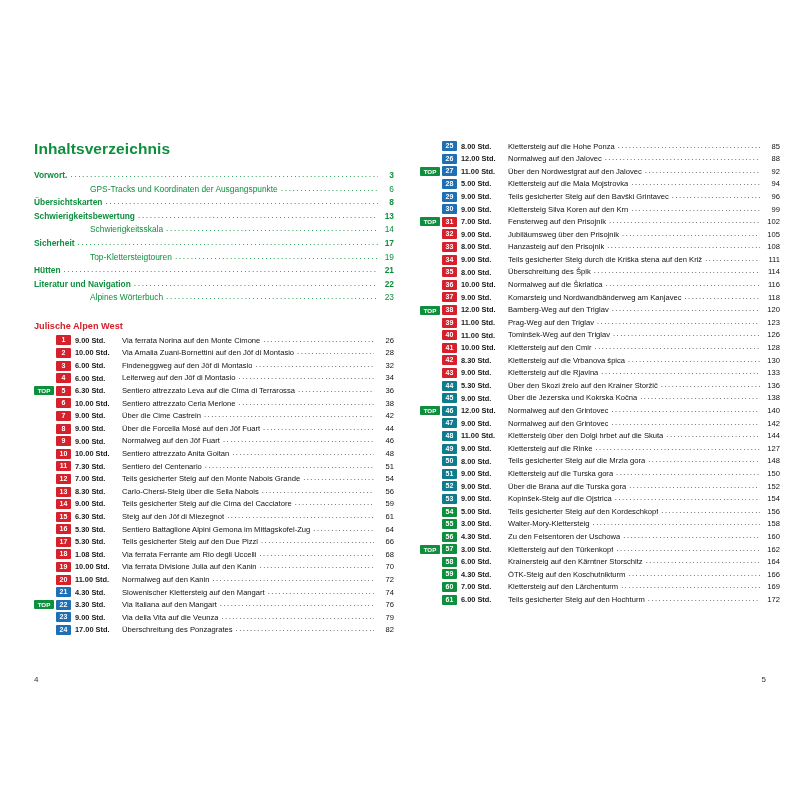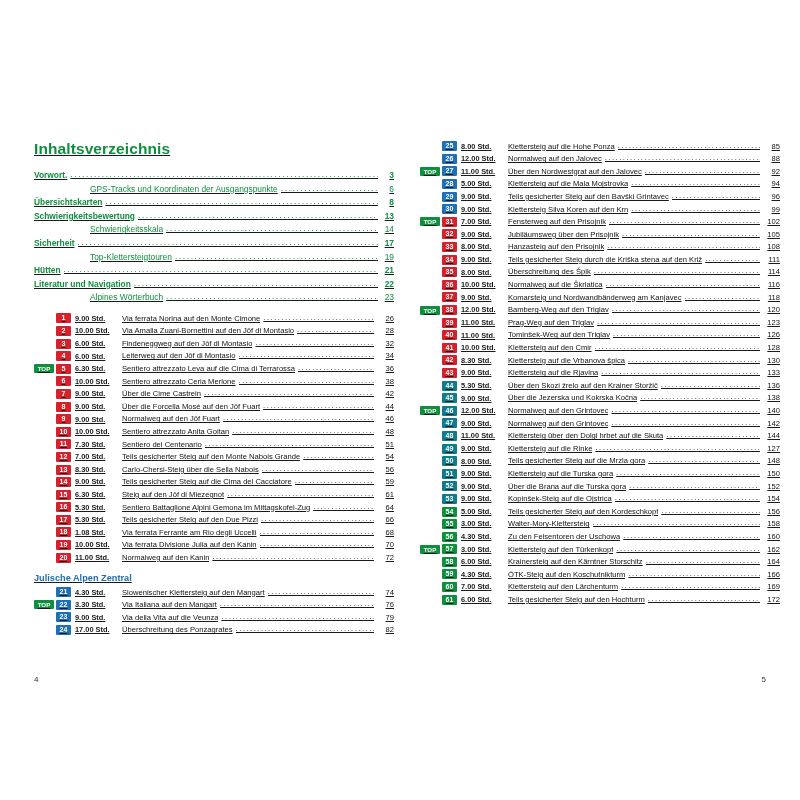--- a/index.html
+++ b/index.html
@@ -14,21 +14,21 @@
     position:relative;
     width:800px;height:800px;
     box-sizing:border-box;
     padding:140px 34px 0 34px;
   }
   .cols{
     display:flex;
     gap:26px;
     align-items:flex-start;
   }
-  .col{width:360px;text-decoration:underline;}
+  .col{width:360px;}
   h1.toc-title{
     font-size:15.5px;
     color:#0f8f3e;
     margin:0 0 11px 0;
     font-weight:bold;
     letter-spacing:0.1px;
   }
   
   .fm{
     display:flex;
@@ -195,20 +195,21 @@
             <span class="pg">22</span>
           </div>
           <div class="fm indent2 sub">
             <span class="lbl">Alpines Wörterbuch</span>
             <span class="dots">..........................................................................................</span>
             <span class="pg">23</span>
           </div>
           <div class="spacer"></div>
         </div>
       <div id="left-sections">
+          <div class="sect first" style="color: rgb(212, 33, 44);">Julische Alpen West</div>
           <div class="row">
             <span class="topflag empty"></span>
             <span class="num" style="background: rgb(212, 33, 44);">1</span>
             <span class="time">9.00 Std.</span>
             <span class="desc">Via ferrata Norina auf den Monte Cimone</span>
             <span class="rdots">..........................................................................................</span>
             <span class="rpg">26</span>
           </div>
           <div class="row">
             <span class="topflag empty"></span>
@@ -355,21 +356,20 @@
             <span class="rpg">70</span>
           </div>
           <div class="row">
             <span class="topflag empty"></span>
             <span class="num" style="background: rgb(212, 33, 44);">20</span>
             <span class="time">11.00 Std.</span>
             <span class="desc">Normalweg auf den Kanin</span>
             <span class="rdots">..........................................................................................</span>
             <span class="rpg">72</span>
           </div>
-          <div class="sect" style="color: rgb(31, 111, 181);">Julische Alpen Zentral</div>
           <div class="row">
             <span class="topflag empty"></span>
             <span class="num" style="background: rgb(31, 111, 181);">21</span>
             <span class="time">4.30 Std.</span>
             <span class="desc">Slowenischer Klettersteig auf den Mangart</span>
             <span class="rdots">..........................................................................................</span>
             <span class="rpg">74</span>
           </div>
           <div class="row">
             <span class="topflag">TOP</span>

